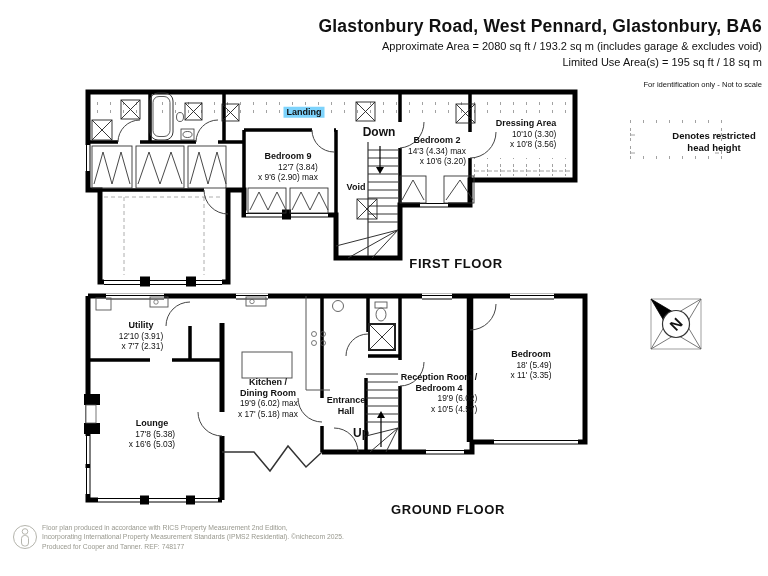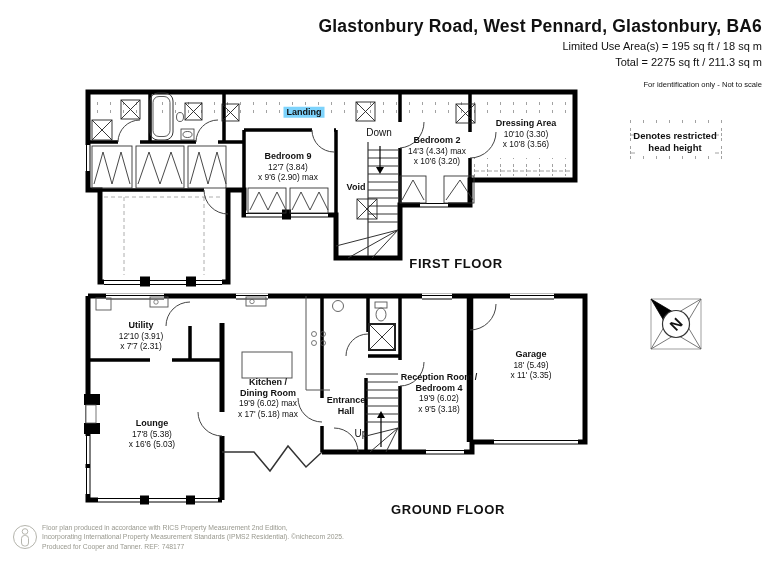--- a/index.html
+++ b/index.html
@@ -8,27 +8,27 @@
   svg{position:absolute;left:0;top:0;}
   
   .hdr{position:absolute;top:16px;right:6px;text-align:right;}
   .hdr .t{font-size:17.5px;font-weight:bold;letter-spacing:.2px;}
   .hdr .s{font-size:11px;margin-top:2px;line-height:14px;}
   .hdr .n{font-size:7.6px;margin-top:11px;}
   
   .room,.floorlbl,.small-b,.north,.legend{position:absolute;transform:translate(-50%,-50%);
     text-align:center;white-space:nowrap;}
   .room .rn{font-size:9px;font-weight:bold;line-height:10.5px;}
-  .room .rd{font-size:8.4px;line-height:10.5px;}
+  .room .rd{font-size:8.4px;line-height:10.5px;text-align:right;}
   .room .rn:empty,.room .rd:empty{display:none;}
   .room.wbg .rn{background:#7dd3fc;padding:0 3px;}
   .floorlbl{font-size:13px;font-weight:bold;letter-spacing:.6px;margin-top:36px;}
-  .small-b{font-size:10px;font-weight:normal;}
+  .small-b{font-size:12px;font-weight:bold;}
   .north{font-size:15px;font-weight:bold;transform:translate(-50%,-50%) rotate(-45deg);}
-  .legend{font-size:9.5px;font-weight:bold;line-height:11.5px;}
+  .legend{font-size:9.5px;font-weight:bold;line-height:11.5px;margin-left:39px;}
   
   .foot{position:absolute;left:42px;top:523px;color:#98988e;font-size:6.8px;line-height:9.4px;}
 </style>
 </head>
 <body>
 
 <div id="canvas">
 
 <svg width="768" height="576" viewBox="0 0 768 576">
   <defs>
@@ -194,22 +194,22 @@
 
   <g stroke="#b5b5ad" fill="none">
     <circle cx="25" cy="537" r="11.5" stroke-width="1"></circle>
     <circle cx="25" cy="531.5" r="2.8" stroke-width="1"></circle>
     <rect x="21.5" y="535.5" width="7" height="10.5" rx="3" stroke-width="1"></rect>
   </g>
 </svg>
 
 <div class="hdr">
   <div class="t">Glastonbury Road, West Pennard, Glastonbury, BA6</div>
+  <div class="s">Approximate Area = 2080 sq ft / 193.2 sq m (includes garage &amp; excludes void)</div>
   <div class="s">Limited Use Area(s) = 195 sq ft / 18 sq m</div>
-  <div class="s">Total = 2275 sq ft / 211.3 sq m</div>
   <div class="n">For identification only - Not to scale</div>
 </div>
 
 <div class="room" style="left:288px;top:167px">
   <div class="rn">Bedroom 9</div>
   <div class="rd">12'7 (3.84)</div>
   <div class="rd">x 9'6 (2.90) max</div>
 </div>
 <div class="room" style="left:437px;top:151px">
   <div class="rn">Bedroom 2</div>
@@ -247,24 +247,24 @@
   <div class="rd">x 17' (5.18) max</div>
 </div>
 <div class="room" style="left:346px;top:405px">
   <div class="rn">Entrance</div>
   <div class="rn">Hall</div>
 </div>
 <div class="room" style="left:439px;top:393px">
   <div class="rn">Reception Room /</div>
   <div class="rn">Bedroom 4</div>
   <div class="rd">19'9 (6.02)</div>
-  <div class="rd">x 9'5 (3.18)</div>
+  <div class="rd">x 10'5 (4.57)</div>
 </div>
 <div class="room" style="left:531px;top:365px">
-  <div class="rn">Garage</div>
+  <div class="rn">Bedroom</div>
   <div class="rd">18' (5.49)</div>
   <div class="rd">x 11' (3.35)</div>
 </div>
 <div class="small-b" style="left:361px;top:433px">Up</div>
 <div class="floorlbl" style="left:448px;top:473px">GROUND FLOOR</div>
 
 <div class="legend" style="left:675px;top:141px">
   <div>Denotes restricted</div>
   <div>head height</div>
 </div>

